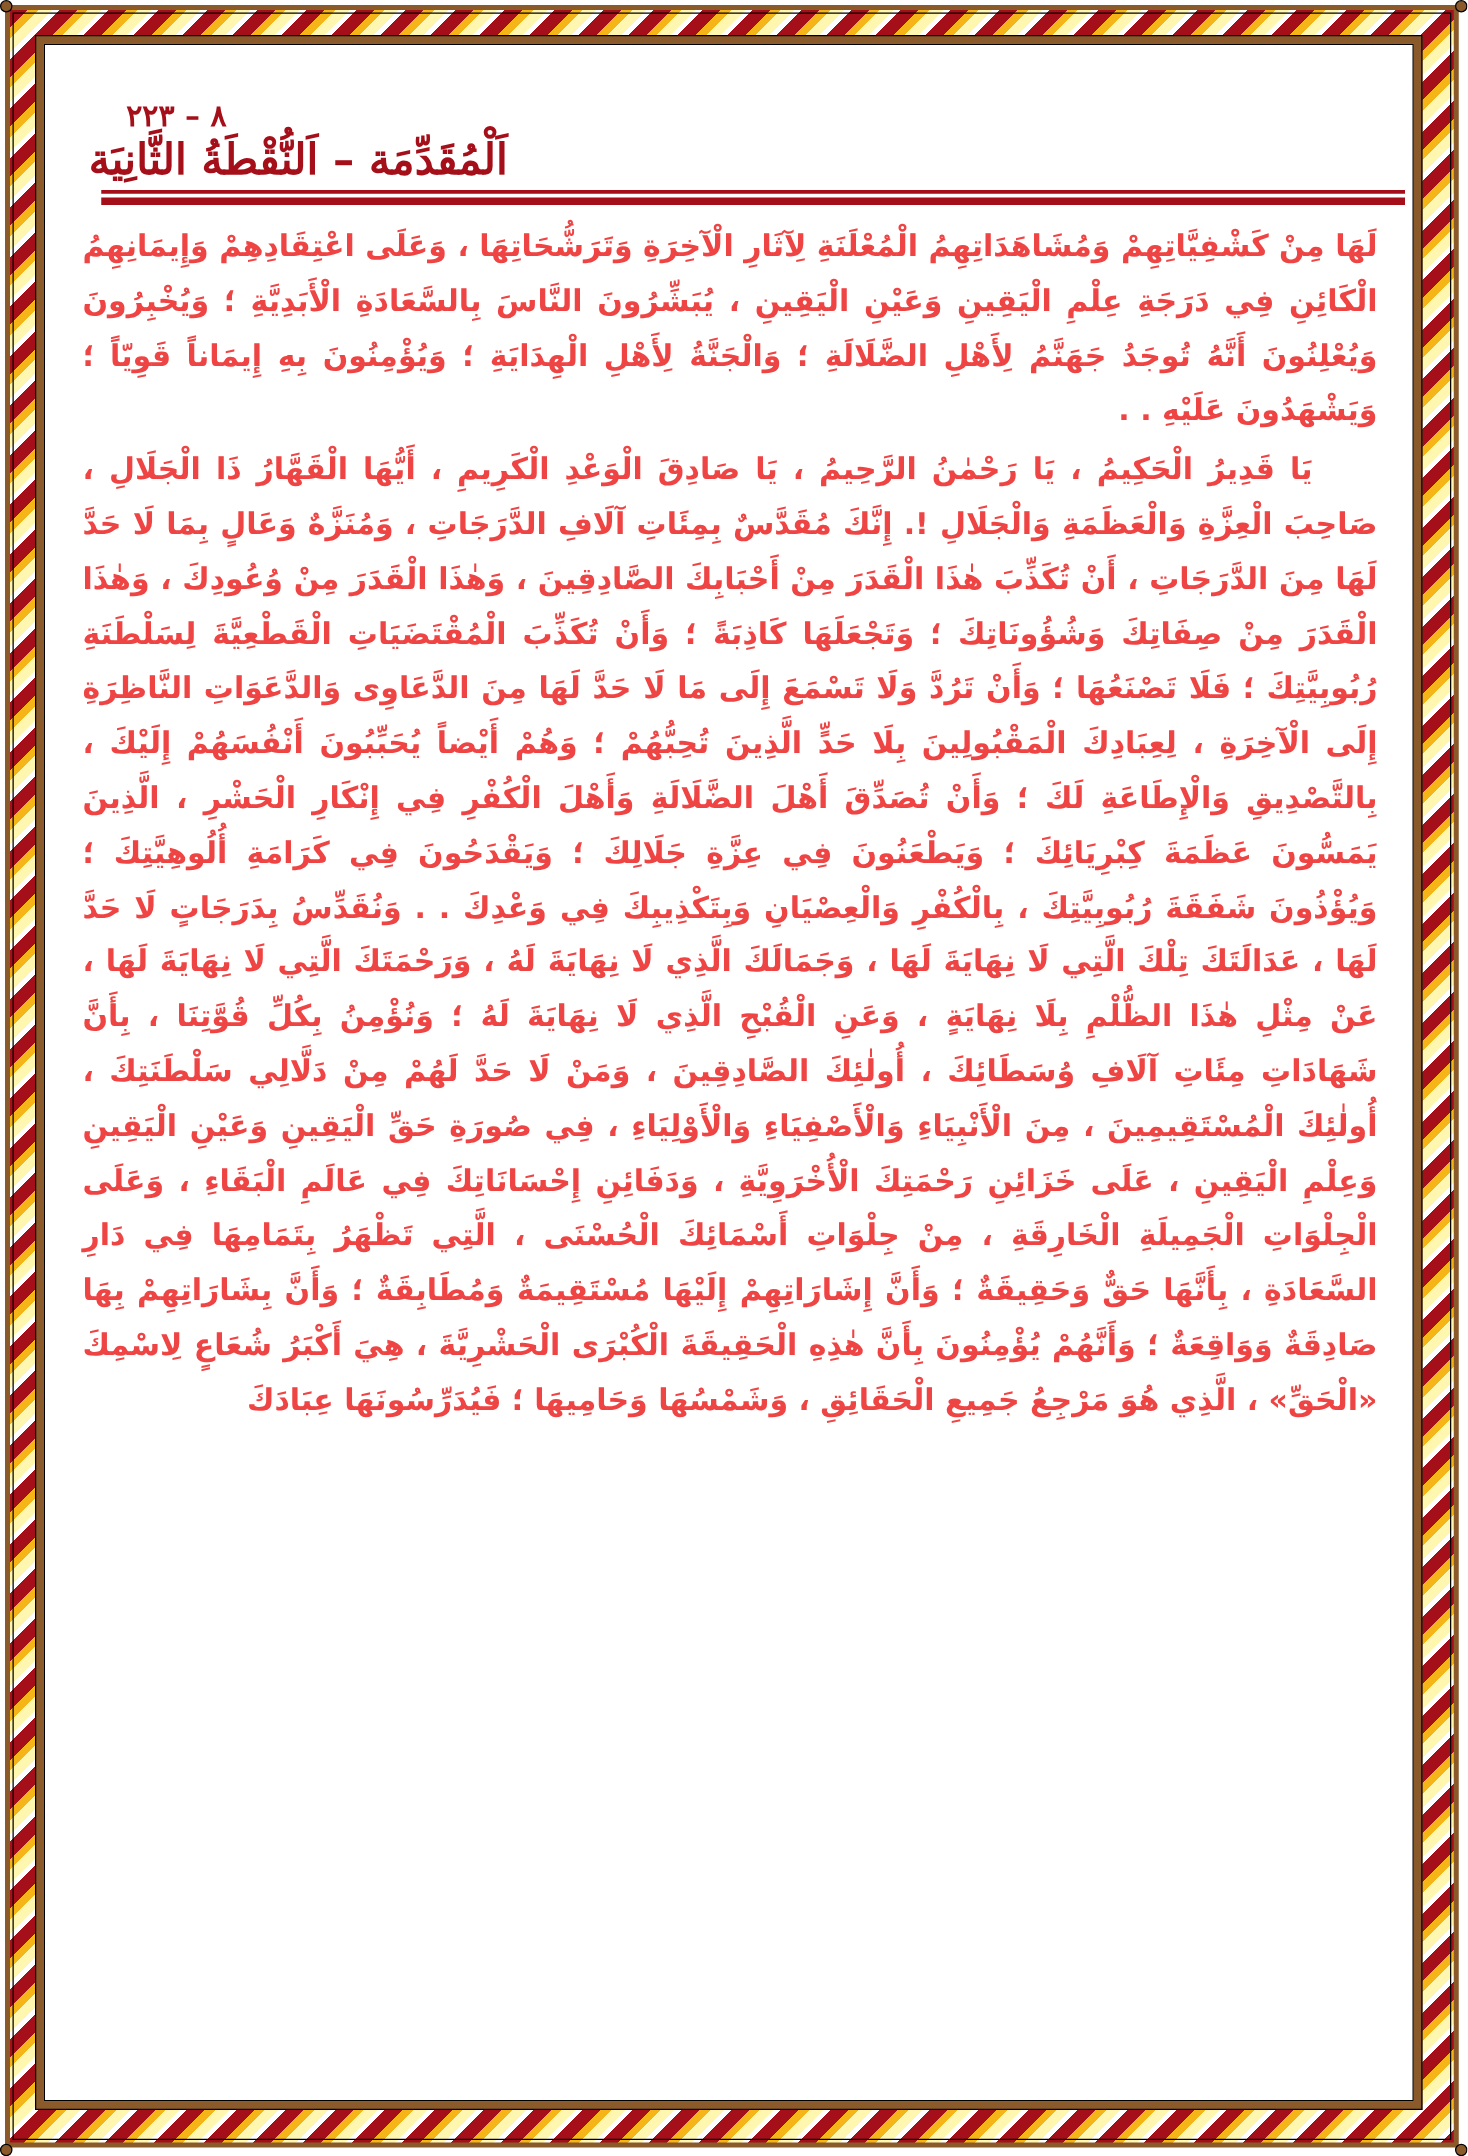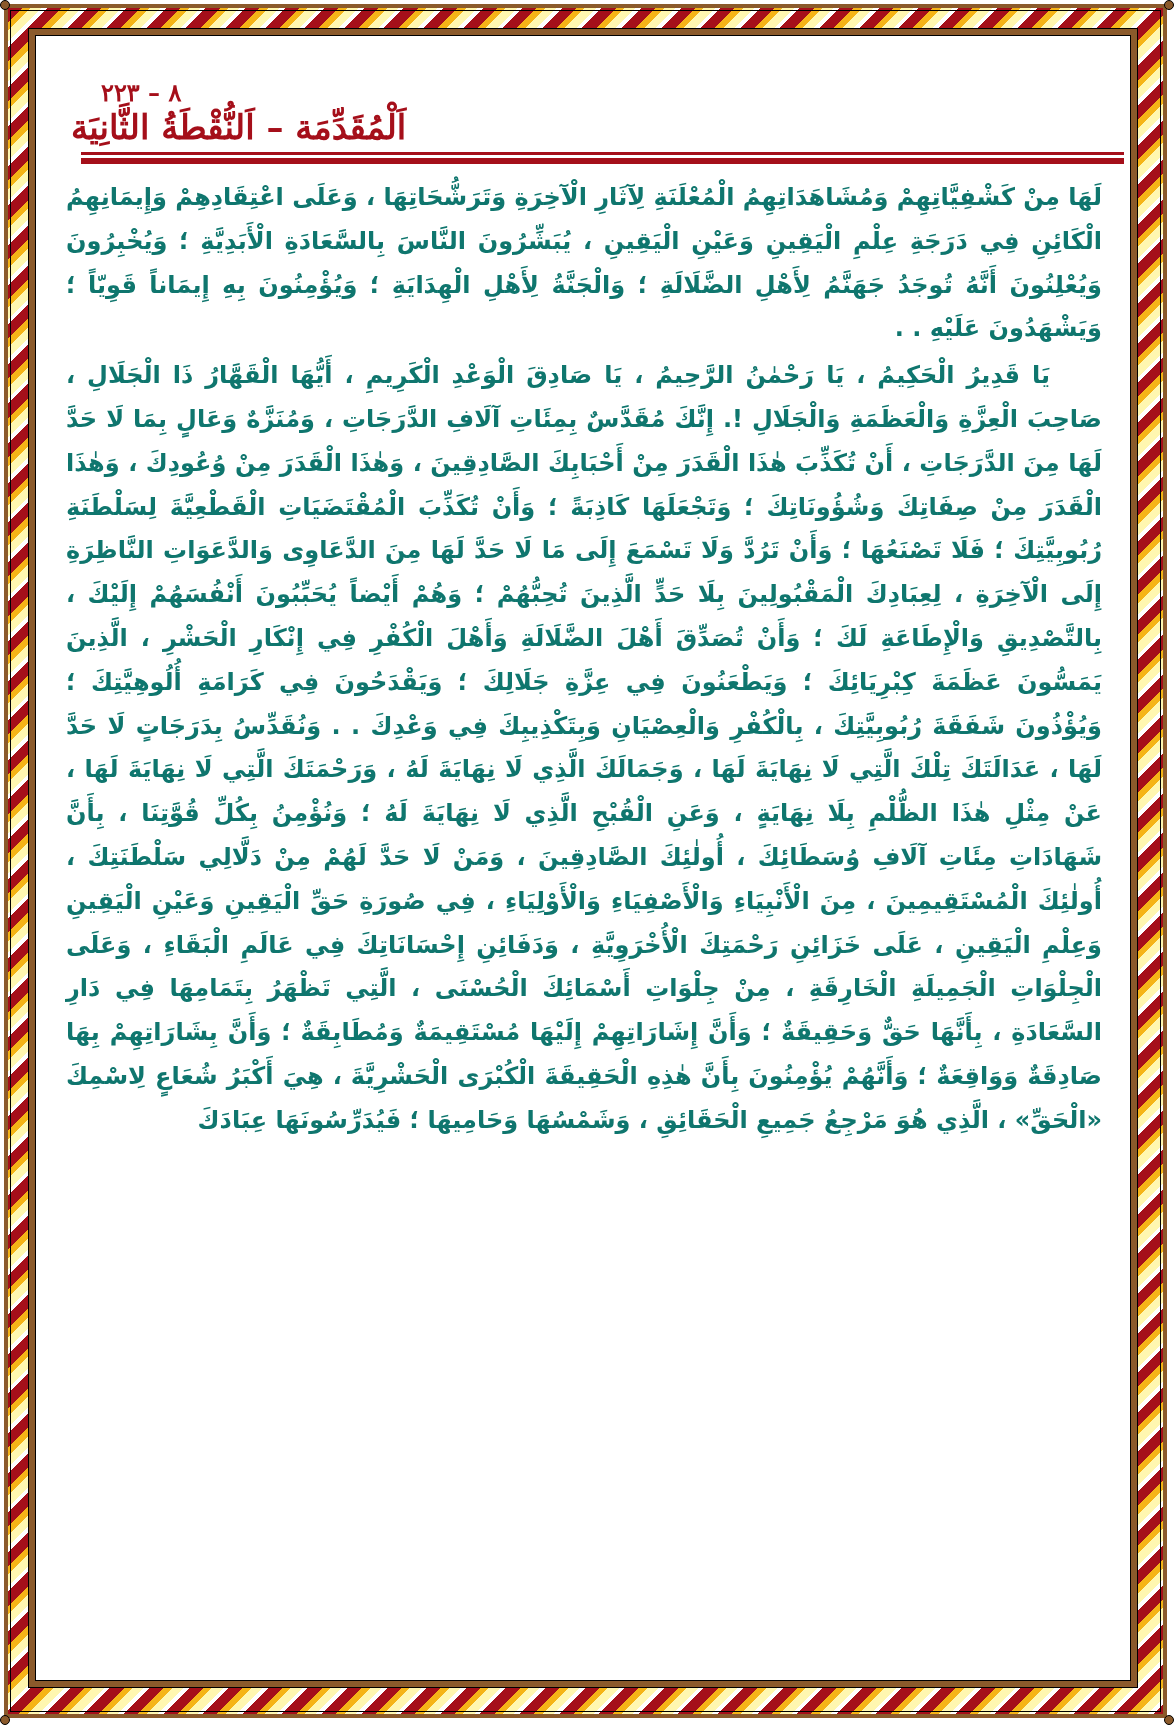--- a/index.html
+++ b/index.html
@@ -52,21 +52,21 @@
   }
   .rule-thick {
     position: absolute; left: 45px; width: 1043px; top: 122px; height: 6px; background: #a50f1a;
   }
 
   .body-text {
     position: absolute; left: 30px; top: 140px; width: 1036px;
     direction: rtl;
     font-family: "DejaVu Sans", sans-serif;
     font-weight: bold;
-    color: #0f766e;
+    color: #ef4444;
     font-size: 24px;
     line-height: 43.8px;
     text-align: justify;
   }
   .body-text p { margin: 0; text-align-last: right; }
   .body-text p.para-gap { margin-top: 3px; }
   .body-text p.indent { text-indent: 52px; }
 </style>
 </head>
 <body>

